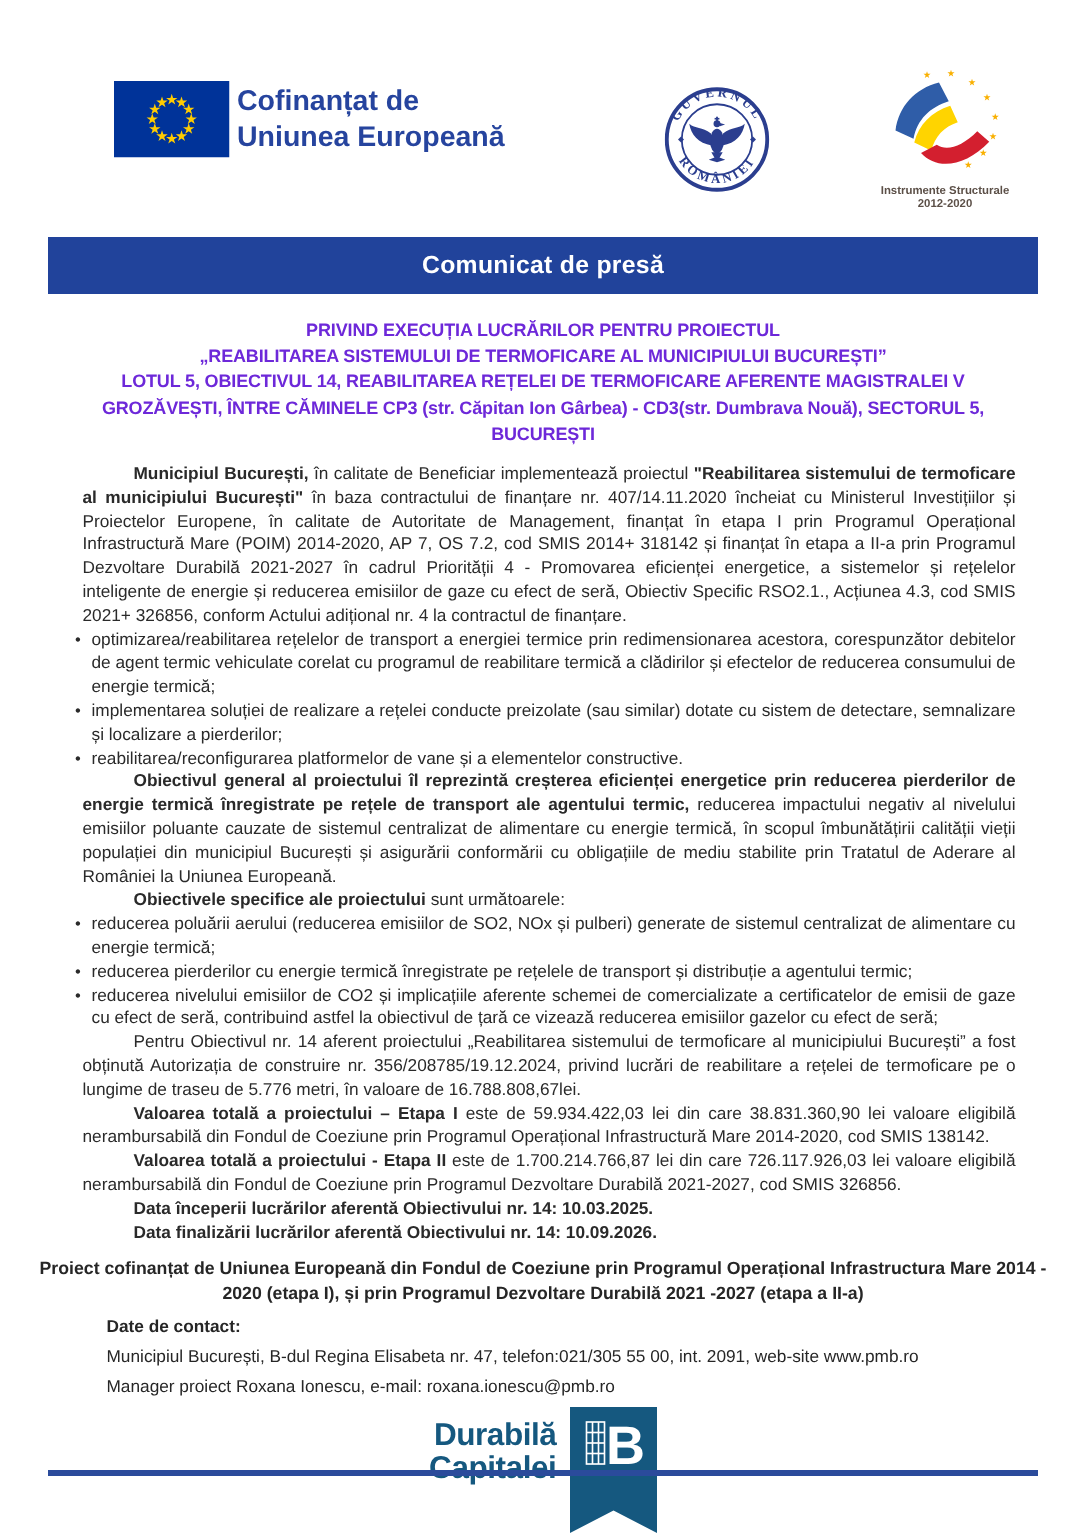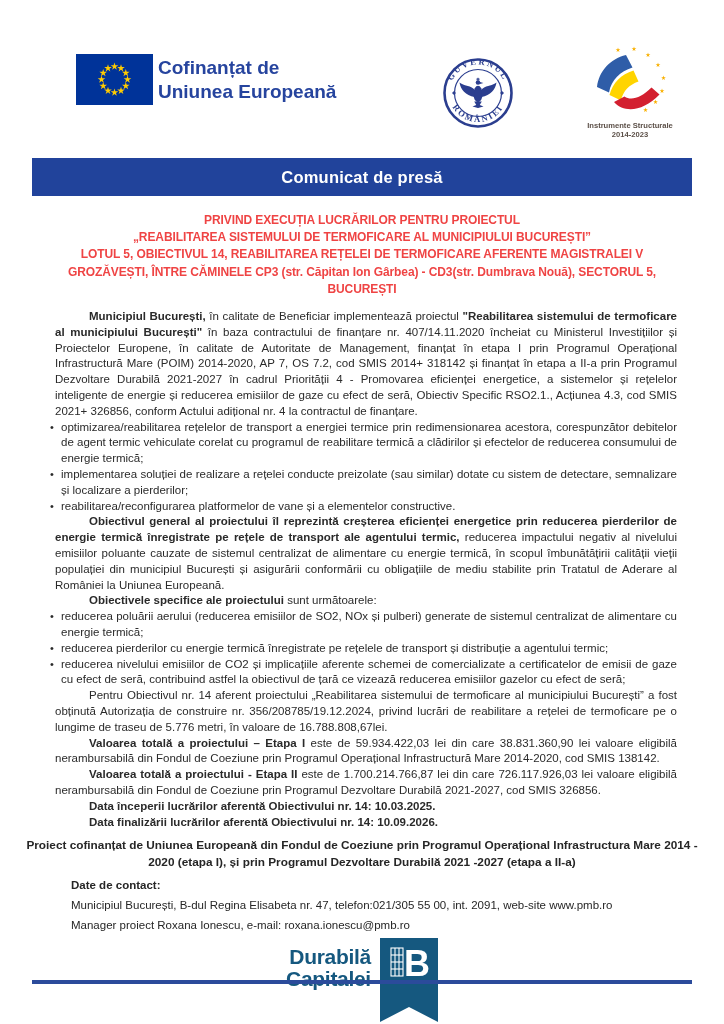--- a/index.html
+++ b/index.html
@@ -16,21 +16,21 @@
   .is-t1{font-size:7.6px;font-weight:bold;color:#5C5048;margin-top:1px;}
   .is-t2{font-size:7.6px;font-weight:bold;color:#5C5048;}
   
   .banner{
     margin:18px 32px 0 32px;height:38px;background:#21439B;color:#fff;
     display:flex;align-items:center;justify-content:center;
     font-size:16.5px;font-weight:bold;letter-spacing:.2px;
   }
   
   .title{margin:16px 36px 0 36px;text-align:center;font-weight:bold;
-         font-size:12px;line-height:17.2px;color:#ef4444;letter-spacing:-.1px;}
+         font-size:12px;line-height:17.2px;color:#6d28d9;letter-spacing:-.1px;}
   
   .bod{margin:11px 47px 0 55px;font-size:11.5px;line-height:15.8px;text-align:justify;color:#2a2a2a;}
   .bod p{margin:0;}
   .ind{text-indent:34px;}
   .bold{font-weight:bold;}
   .bod ul{margin:0;padding:0 0 0 6px;list-style:none;}
   .bod li{position:relative;text-align:justify;}
   .bod li::before{content:"\2022";position:absolute;left:-11px;top:0;font-size:11px;color:#2a2a2a;}
   
   .conote{margin:7px 22px 0 22px;text-align:center;font-weight:bold;
@@ -115,21 +115,21 @@
           <use href="#st" transform="translate(78.5,34) scale(2.5)"></use>
           <use href="#st" transform="translate(77,47) scale(2.5)"></use>
           <use href="#st" transform="translate(70.5,58) scale(2.5)"></use>
           <use href="#st" transform="translate(60.5,66) scale(2.5)"></use>
         </g>
         <path d="M12,43 C14,27 25,15 41,11 L47.5,23.5 C35,27.5 26.5,35.5 24,48.5 Z" fill="#2F5DA8"></path>
         <path d="M24.5,51 C27.5,39 36,30.5 48.5,26.5 L53.5,37.5 C44.5,40.5 38,47 36,56.5 Z" fill="#FFD400"></path>
         <path d="M29,58 C39.5,69.5 58,67.5 74.5,50.5 L66.5,43.5 C56,54 46,57 39.5,52.5 Z" fill="#D31F2F"></path>
       </svg>
       <div class="is-t1">Instrumente Structurale</div>
-      <div class="is-t2">2014-2023</div>
+      <div class="is-t2">2012-2020</div>
     </div>
   </header>
 
   <div class="banner">
     <span>Comunicat de presă</span>
   </div>
 
   <div class="title">
     <div>PRIVIND EXECUȚIA LUCRĂRILOR PENTRU PROIECTUL</div>
     <div>„REABILITAREA SISTEMULUI DE TERMOFICARE AL MUNICIPIULUI BUCUREȘTI”</div>

